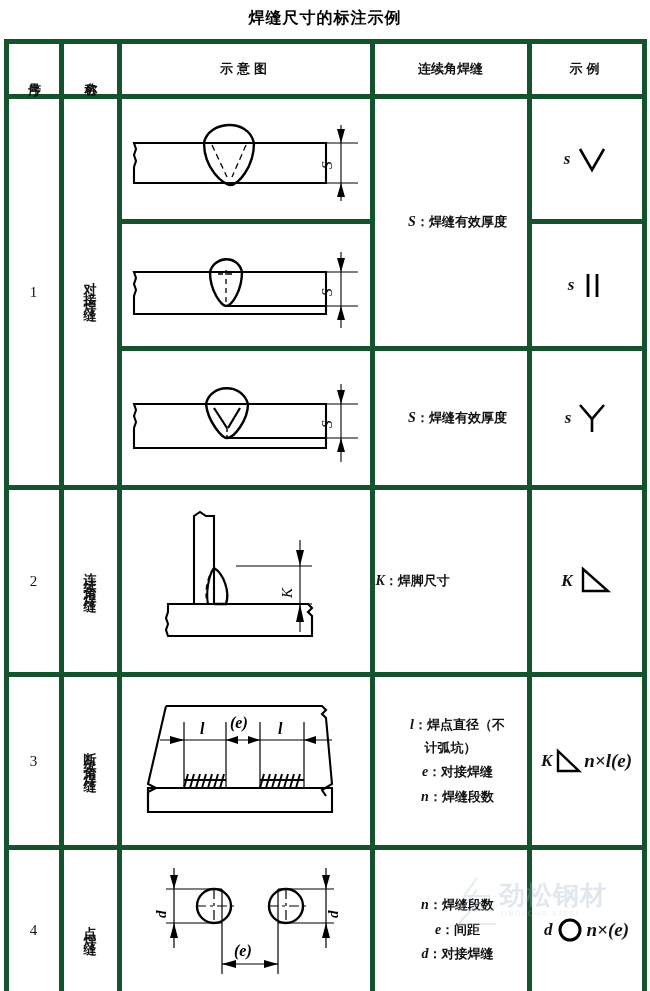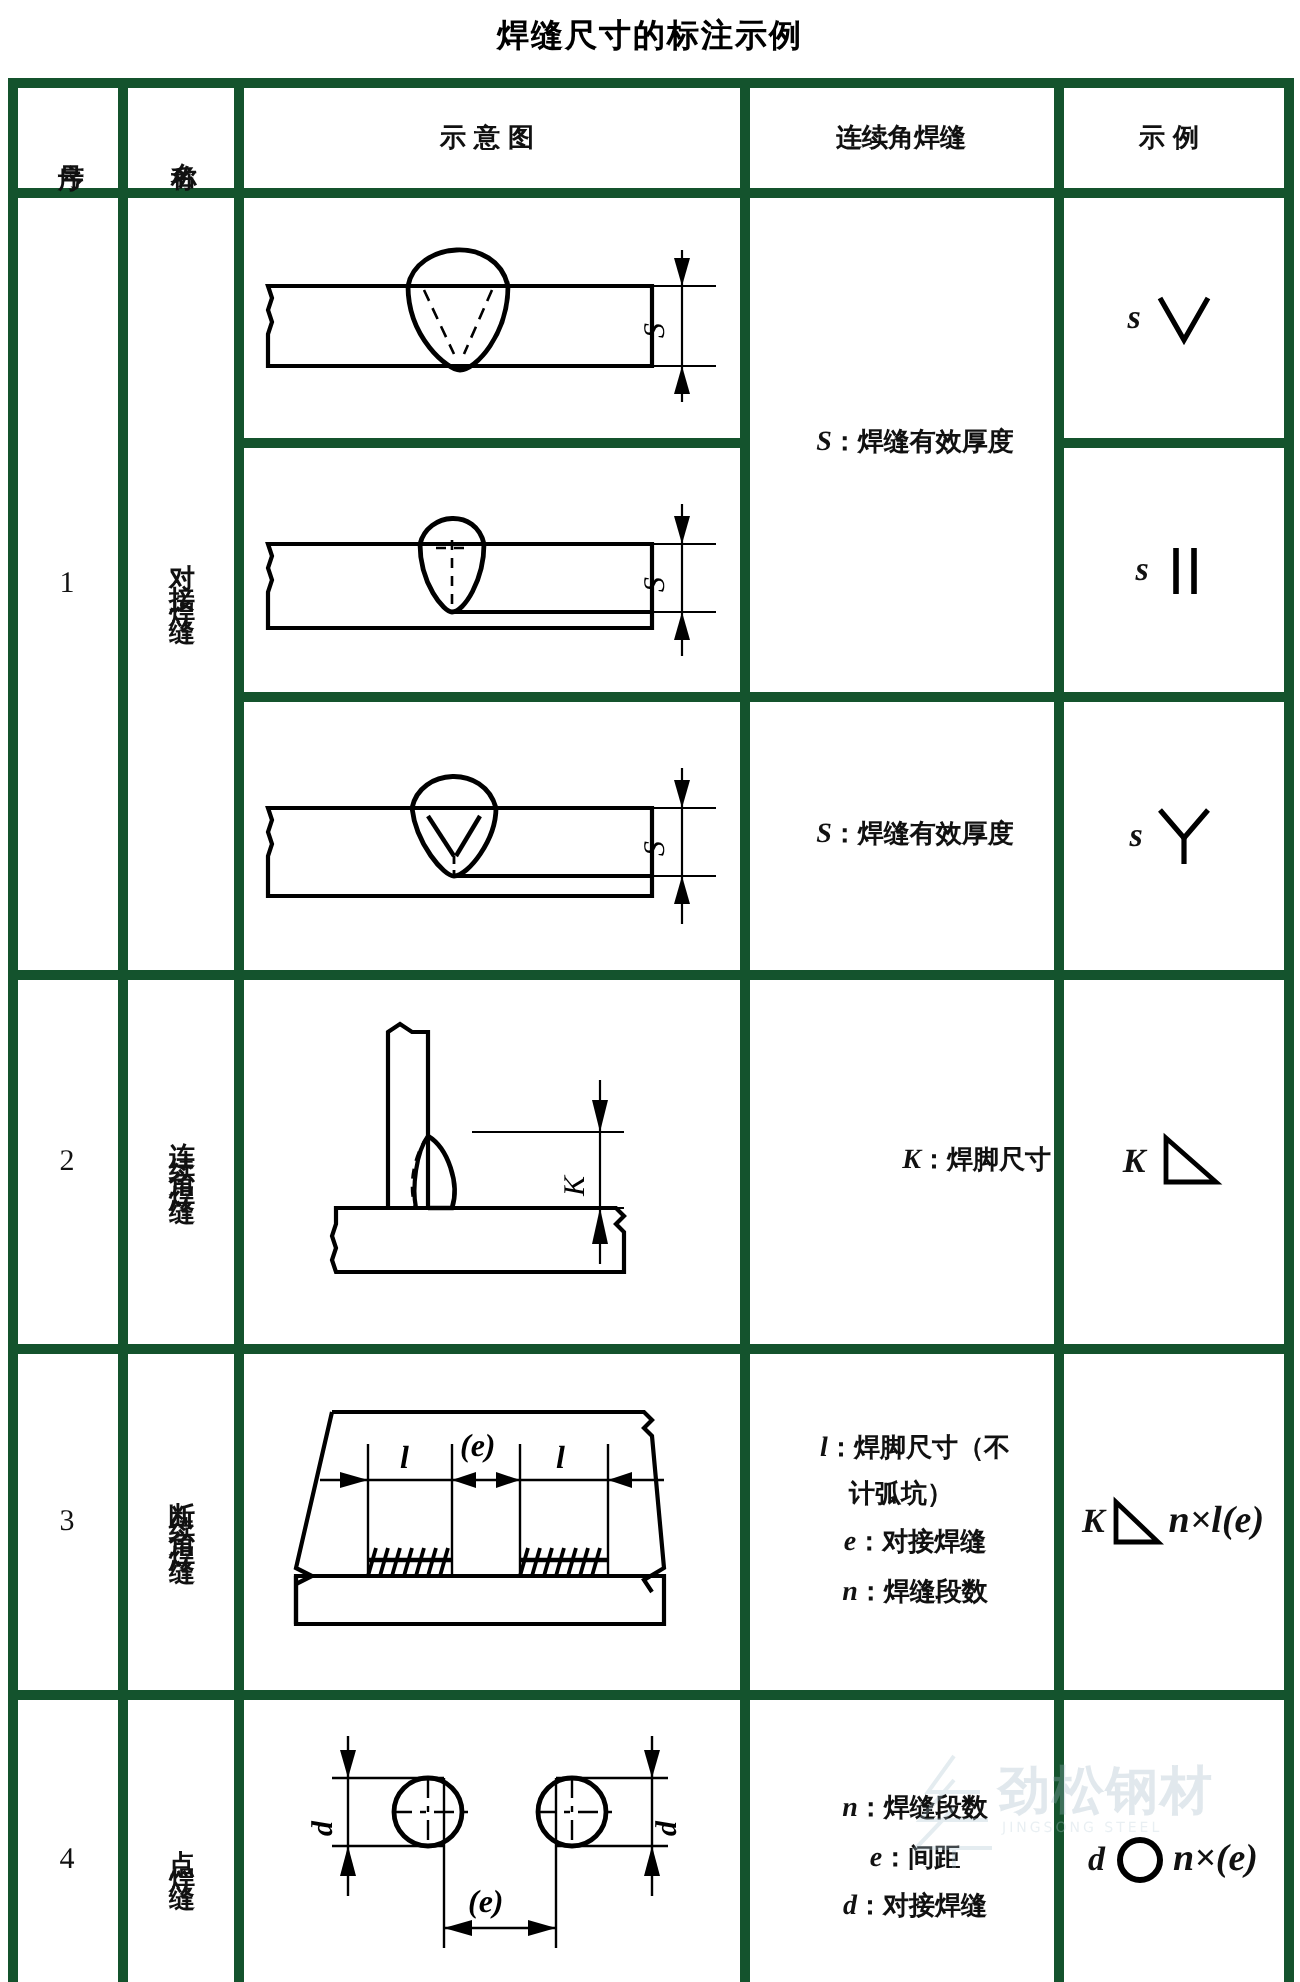--- a/index.html
+++ b/index.html
@@ -341,21 +341,21 @@
               <line x1="110" y1="70" x2="186" y2="70"></line>
               <line x1="110" y1="108" x2="186" y2="108"></line>
               <line x1="174" y1="44" x2="174" y2="136"></line>
             </g>
             <polygon points="174,70 170,54 178,54" fill="#000"></polygon>
             <polygon points="174,108 170,126 178,126" fill="#000"></polygon>
             <text x="166" y="102" font-family="Liberation Serif, serif" font-style="italic" font-size="15" transform="rotate(-90 166 102)" fill="#000">K</text>
           </svg>
         </td>
 
-        <td class="sym-cell" style="text-align:right">
+        <td class="sym-cell" style="text-align:left">
           <span class="sym-line noind"><span class="ital">K</span><span>：焊脚尺寸</span></span>
         </td>
 
         <td class="ex-cell">
           <span class="ex-inner">
             <span class="ex-var">K</span>
             <svg width="34" height="32" viewBox="0 0 34 32">
               <polygon points="5,4 5,26 30,26" fill="none" stroke="#000" stroke-width="2.4"></polygon>
             </svg>
           </span>
@@ -393,21 +393,21 @@
               <line x1="58" y1="96" x2="100" y2="96" stroke-width="2.2"></line>
               <line x1="134" y1="96" x2="178" y2="96" stroke-width="2.2"></line>
             </g>
             <text x="74" y="50" font-family="Liberation Serif, serif" font-style="italic" font-weight="bold" font-size="16" fill="#000">l</text>
             <text x="104" y="44" font-family="Liberation Serif, serif" font-style="italic" font-weight="bold" font-size="16" fill="#000">(e)</text>
             <text x="152" y="50" font-family="Liberation Serif, serif" font-style="italic" font-weight="bold" font-size="16" fill="#000">l</text>
           </svg>
         </td>
 
         <td class="sym-cell">
-          <span class="sym-line"><span class="ital">l</span><span>：焊脚尺寸（不</span></span>
+          <span class="sym-line"><span class="ital">l</span><span>：焊点直径（不</span></span>
           <span class="sym-line noind">计弧坑）</span>
           <span class="sym-line"><span class="ital">e</span><span>：对接焊缝</span></span>
           <span class="sym-line"><span class="ital">n</span><span>：焊缝段数</span></span>
         </td>
 
         <td class="ex-cell">
           <span class="ex-inner" style="gap:2px">
             <span class="ex-var">K</span>
             <svg width="28" height="28" viewBox="0 0 28 28">
               <polygon points="4,4 4,24 25,24" fill="none" stroke="#000" stroke-width="2.4"></polygon>

